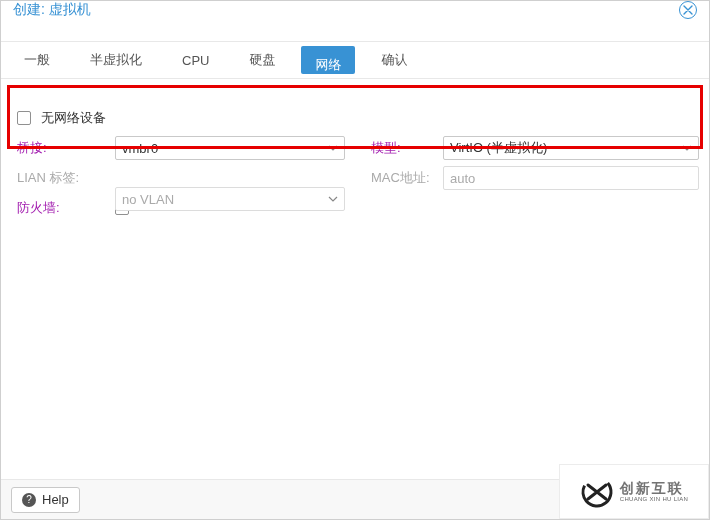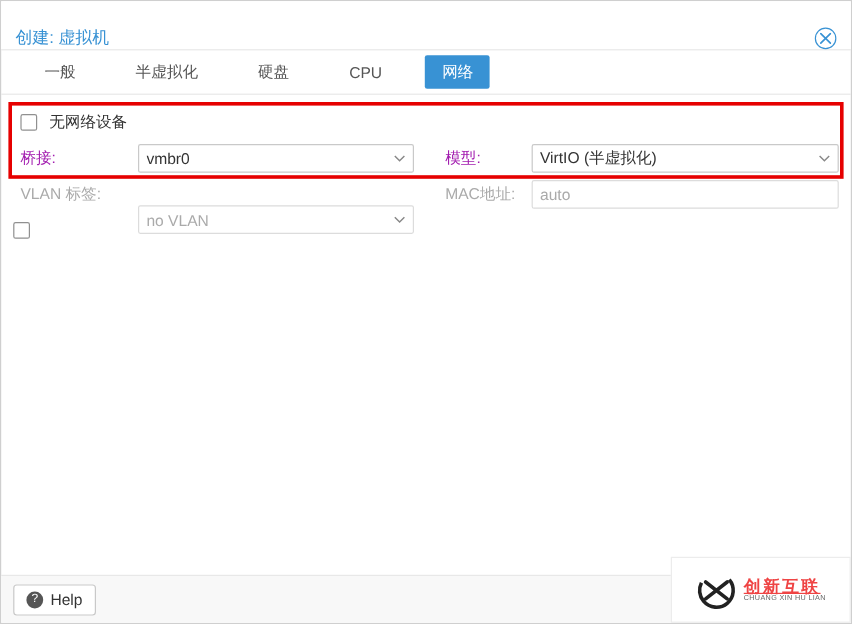--- a/index.html
+++ b/index.html
@@ -16,21 +16,21 @@
   .dialog {
     position: relative;
     width: 710px;
     height: 520px;
     background: #fff;
     border: 1px solid #cfcfcf;
   }
   .titlebar {
     height: 40px;
     display: flex;
-    align-items: flex-end;
+    align-items: flex-start;
     justify-content: space-between;
     padding: 0 12px;
     background: #fff;
   }
   .title-text {
     color: #3892d4;
     font-size: 14px;
   }
   .close-btn {
     width: 18px; height: 18px;
@@ -41,37 +41,38 @@
     font-size: 12px;
     line-height: 1;
     cursor: pointer;
   }
   .tabs {
     display: flex;
     align-items: stretch;
     height: 38px;
     border-top: 1px solid #e8e8e8;
     border-bottom: 1px solid #e8e8e8;
-    padding: 0 20px;
-    gap: 18px;
+    padding: 0 7px;
+    gap: 8px;
   }
   .tab {
     padding: 0 16px;
     display: flex;
     align-items: center;
     color: #555;
     cursor: pointer;
     font-size: 13px;
   }
   .tab.active {
     background: #3892d4;
     color: #fff;
     border-radius: 2px;
     margin: 4px 2px;
     padding: 0 14px;
+    align-items: flex-end;
   }
   .form-area {
     position: relative;
     padding: 6px 10px;
     height: 398px;
   }
   .highlight-box {
     position: absolute;
     left: 6px;
     top: 6px;
@@ -81,21 +82,21 @@
     pointer-events: none;
     z-index: 5;
   }
   .form-row {
     display: flex;
     align-items: center;
     height: 30px;
     gap: 10px;
   }
   .form-row.checkbox-row {
-    margin-top: 2px;
+    margin-top: 18px;
     padding-left: 6px;
   }
   .form-grid {
     display: flex;
     gap: 20px;
   }
   .col {
     flex: 1;
     min-width: 0;
   }
@@ -231,23 +232,22 @@
     position: relative;
   }
   .wm-text {
     display: flex;
     flex-direction: column;
     line-height: 1.1;
   }
   .wm-zh {
     font-size: 14px;
     font-weight: bold;
-    color: #ef4444;
+    color: #737373;
     letter-spacing: 2px;
-    text-decoration: underline;
   }
   .wm-en {
     font-size: 6px;
     color: #666;
     letter-spacing: 0.3px;
   }
 </style>
 </head>
 <body>
 
@@ -263,27 +263,30 @@
   </div>
 
   <div class="tabs">
     <div class="tab">
         <span>一般</span>
       </div>
     <div class="tab">
         <span>半虚拟化</span>
       </div>
     <div class="tab">
+        <span>CPU</span>
+      </div>
+    <div class="tab">
         <span>硬盘</span>
-      </div>
-    <div class="tab">
-        <span>CPU</span>
       </div>
     <div class="tab active">
         <span>网络</span>
+      </div>
+    <div class="tab">
+        <span>确认</span>
       </div>
   </div>
 
   <div class="form-area">
     <div class="highlight-box"></div>
 
     <div class="form-row checkbox-row">
       <div class="checkbox"></div>
       <span class="checkbox-label">无网络设备</span>
     </div>
@@ -297,32 +300,33 @@
             <span class="combo-text">vmbr0</span>
             <span class="chev">
                 <svg width="10" height="6" viewBox="0 0 10 6">
                   <path d="M1 1 L5 5 L9 1" fill="none" stroke-width="1.2"></path>
                 </svg>
               </span>
           </div>
         </div>
 
         <div class="field">
-          <span class="field-label disabled">VLAN 标签:</span>
+          <span class="field-label disabled">LIAN 标签:</span>
           <div class="combo disabled-combo">
             <span class="combo-text disabled">no VLAN</span>
             <span class="chev">
                 <svg width="10" height="6" viewBox="0 0 10 6">
                   <path d="M1 1 L5 5 L9 1" fill="none" stroke-width="1.2"></path>
                 </svg>
               </span>
           </div>
         </div>
 
         <div class="field">
+          <span class="field-label">防火墙:</span>
           <div class="checkbox"></div>
         </div>
 
       </div>
 
       <div class="col">
 
         <div class="field">
           <span class="field-label" style="width:70px">模型:</span>
           <div class="combo">

